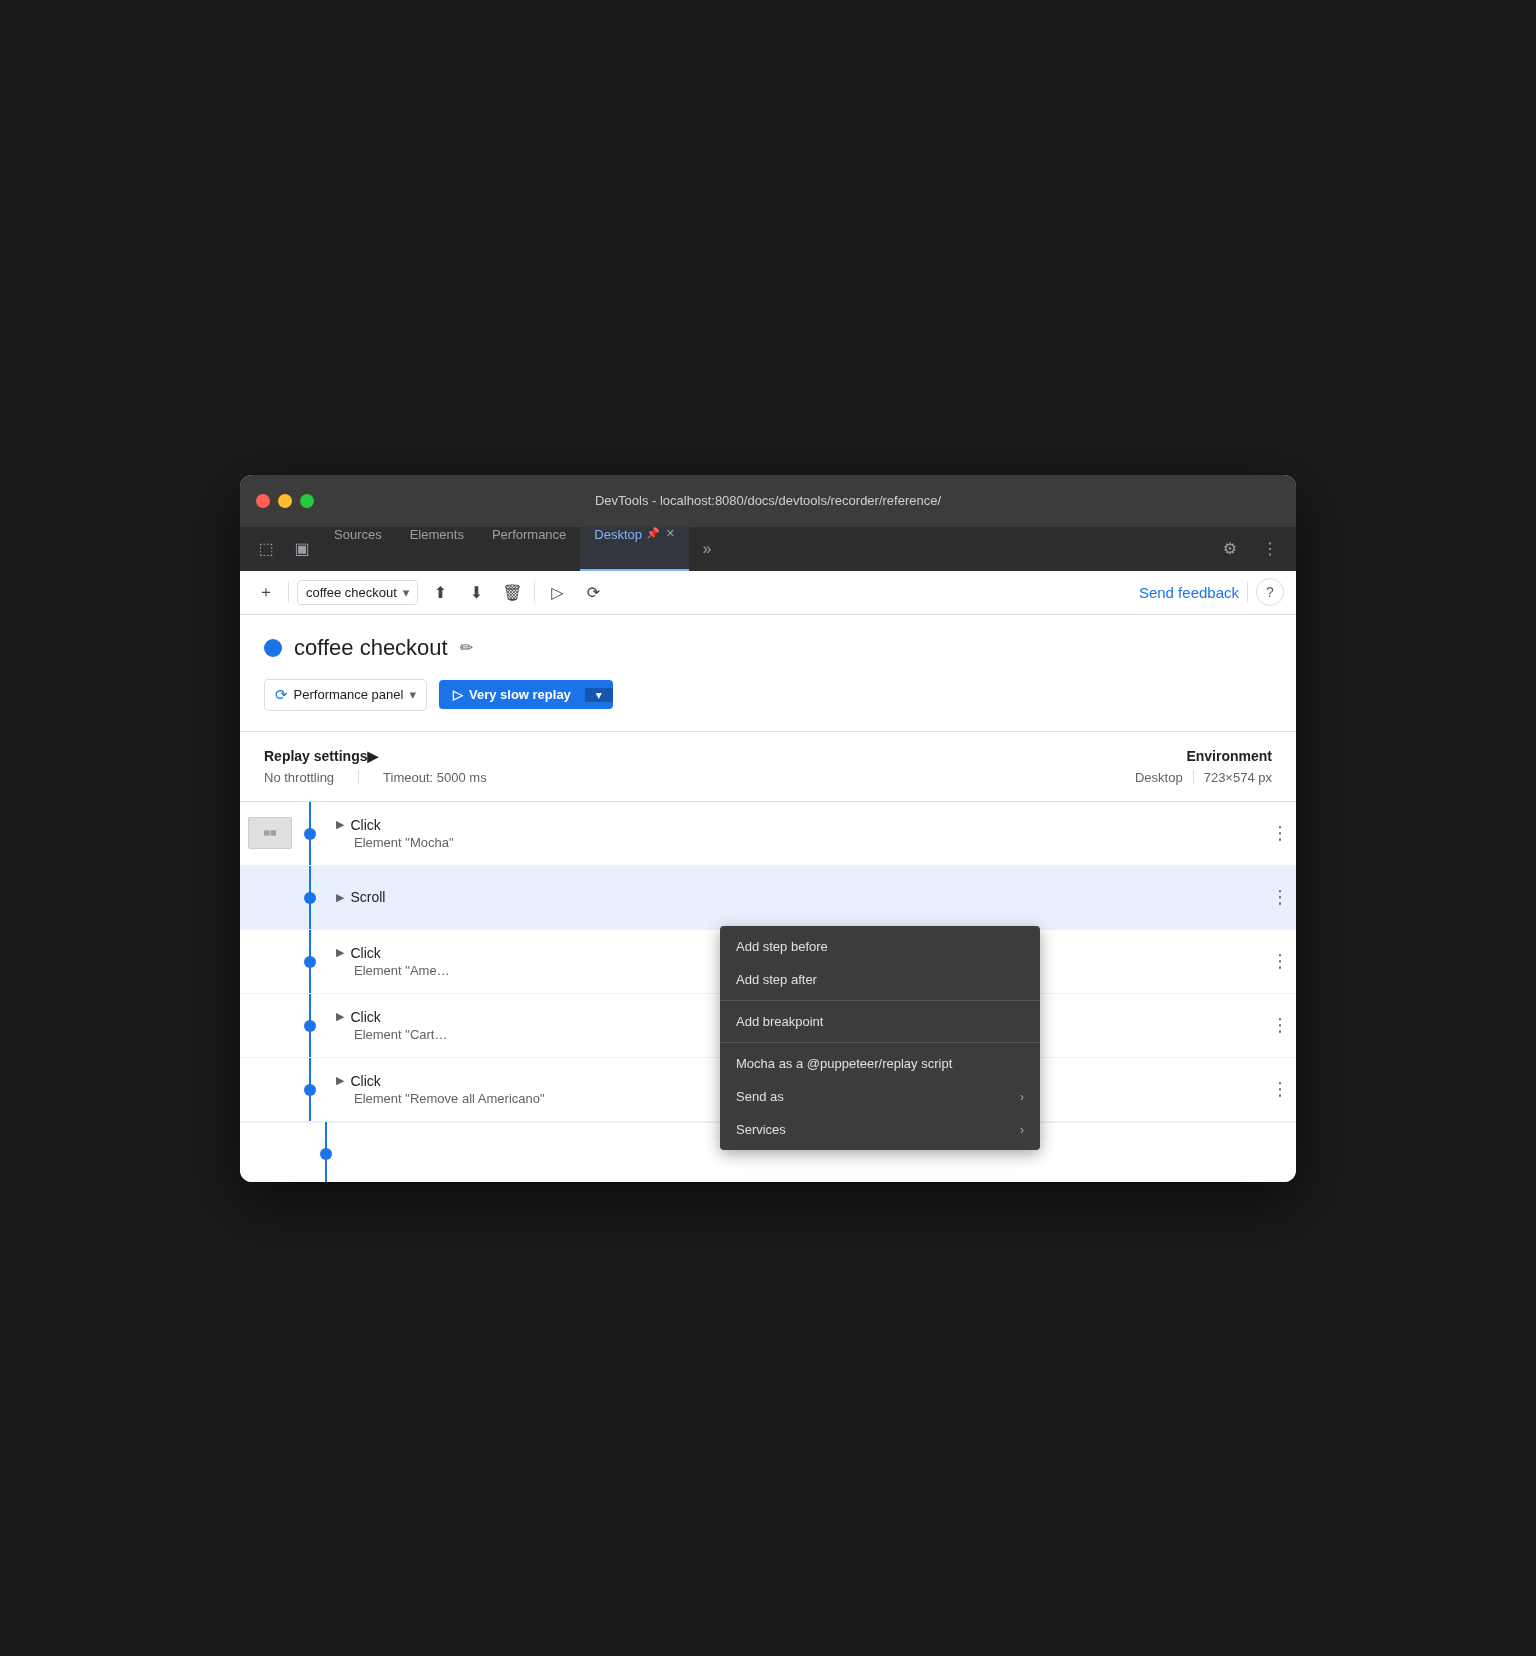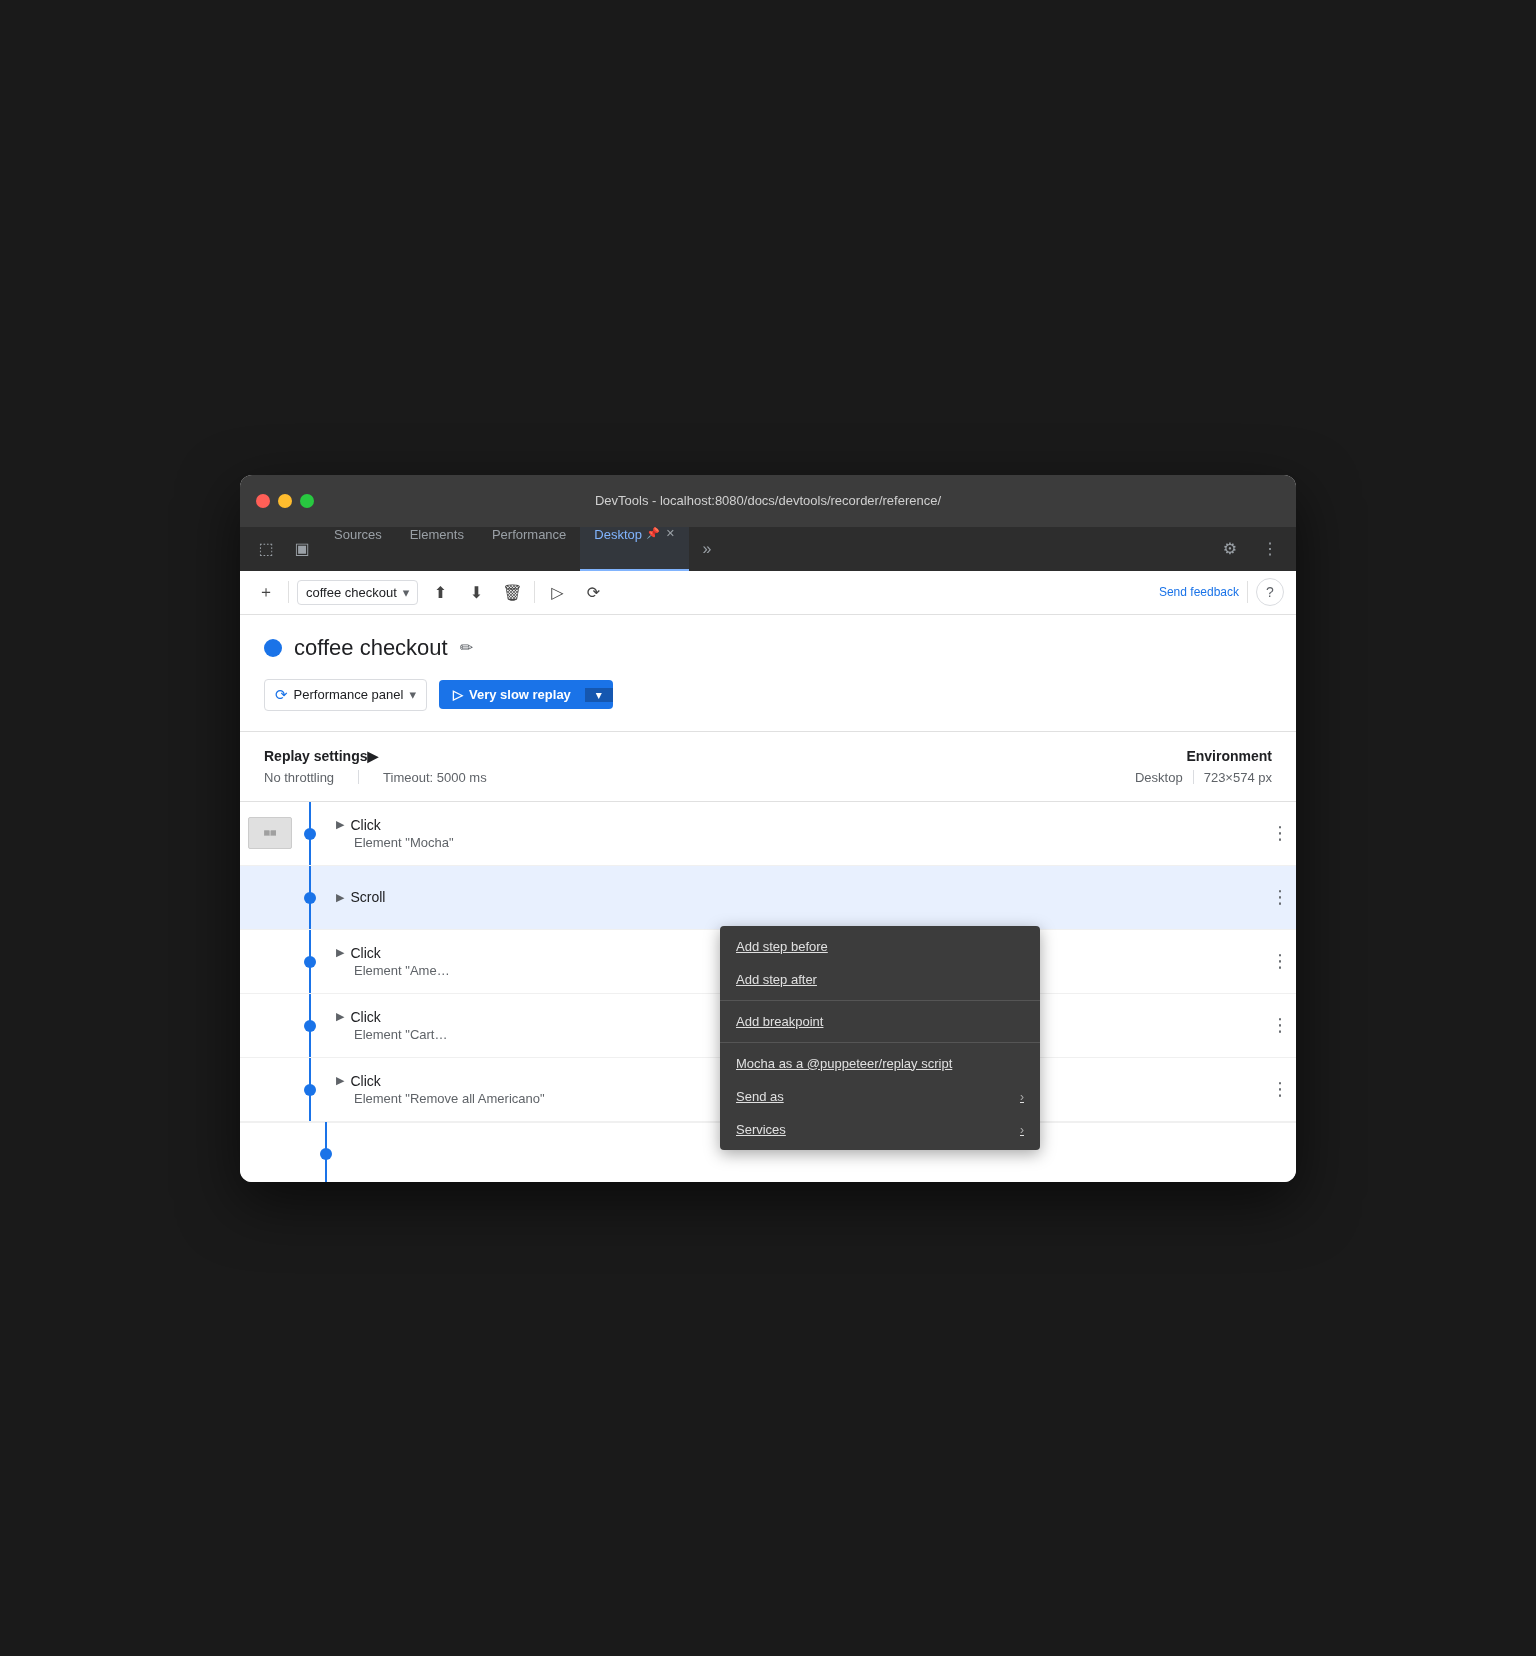--- a/index.html
+++ b/index.html
@@ -125,21 +125,21 @@
       padding: 4px 8px;
       cursor: pointer;
       background: #fff;
       gap: 6px;
       font-size: 13px;
       color: #202124;
     }
     .recording-selector .chevron { color: #5f6368; }
     .tb-spacer { flex: 1; }
     .send-feedback {
-      font-size: 12px;
+      font-size: 15px;
       color: #1a73e8;
       cursor: pointer;
       text-decoration: none;
     }
     .help-btn {
       display: flex;
       align-items: center;
       justify-content: center;
       width: 28px;
       height: 28px;
@@ -386,21 +386,20 @@
       overflow: hidden;
     }
     .cm-item {
       display: flex;
       align-items: flex-end;
       justify-content: space-between;
       padding: 9px 16px;
       font-size: 13px;
       color: #e0e0e0;
       cursor: pointer;
-      text-decoration: underline;
     }
     .cm-item.active {
       background: #1a73e8;
       color: #fff;
     }
     .cm-separator {
       height: 1px;
       background: #555;
       margin: 4px 0;
     }

